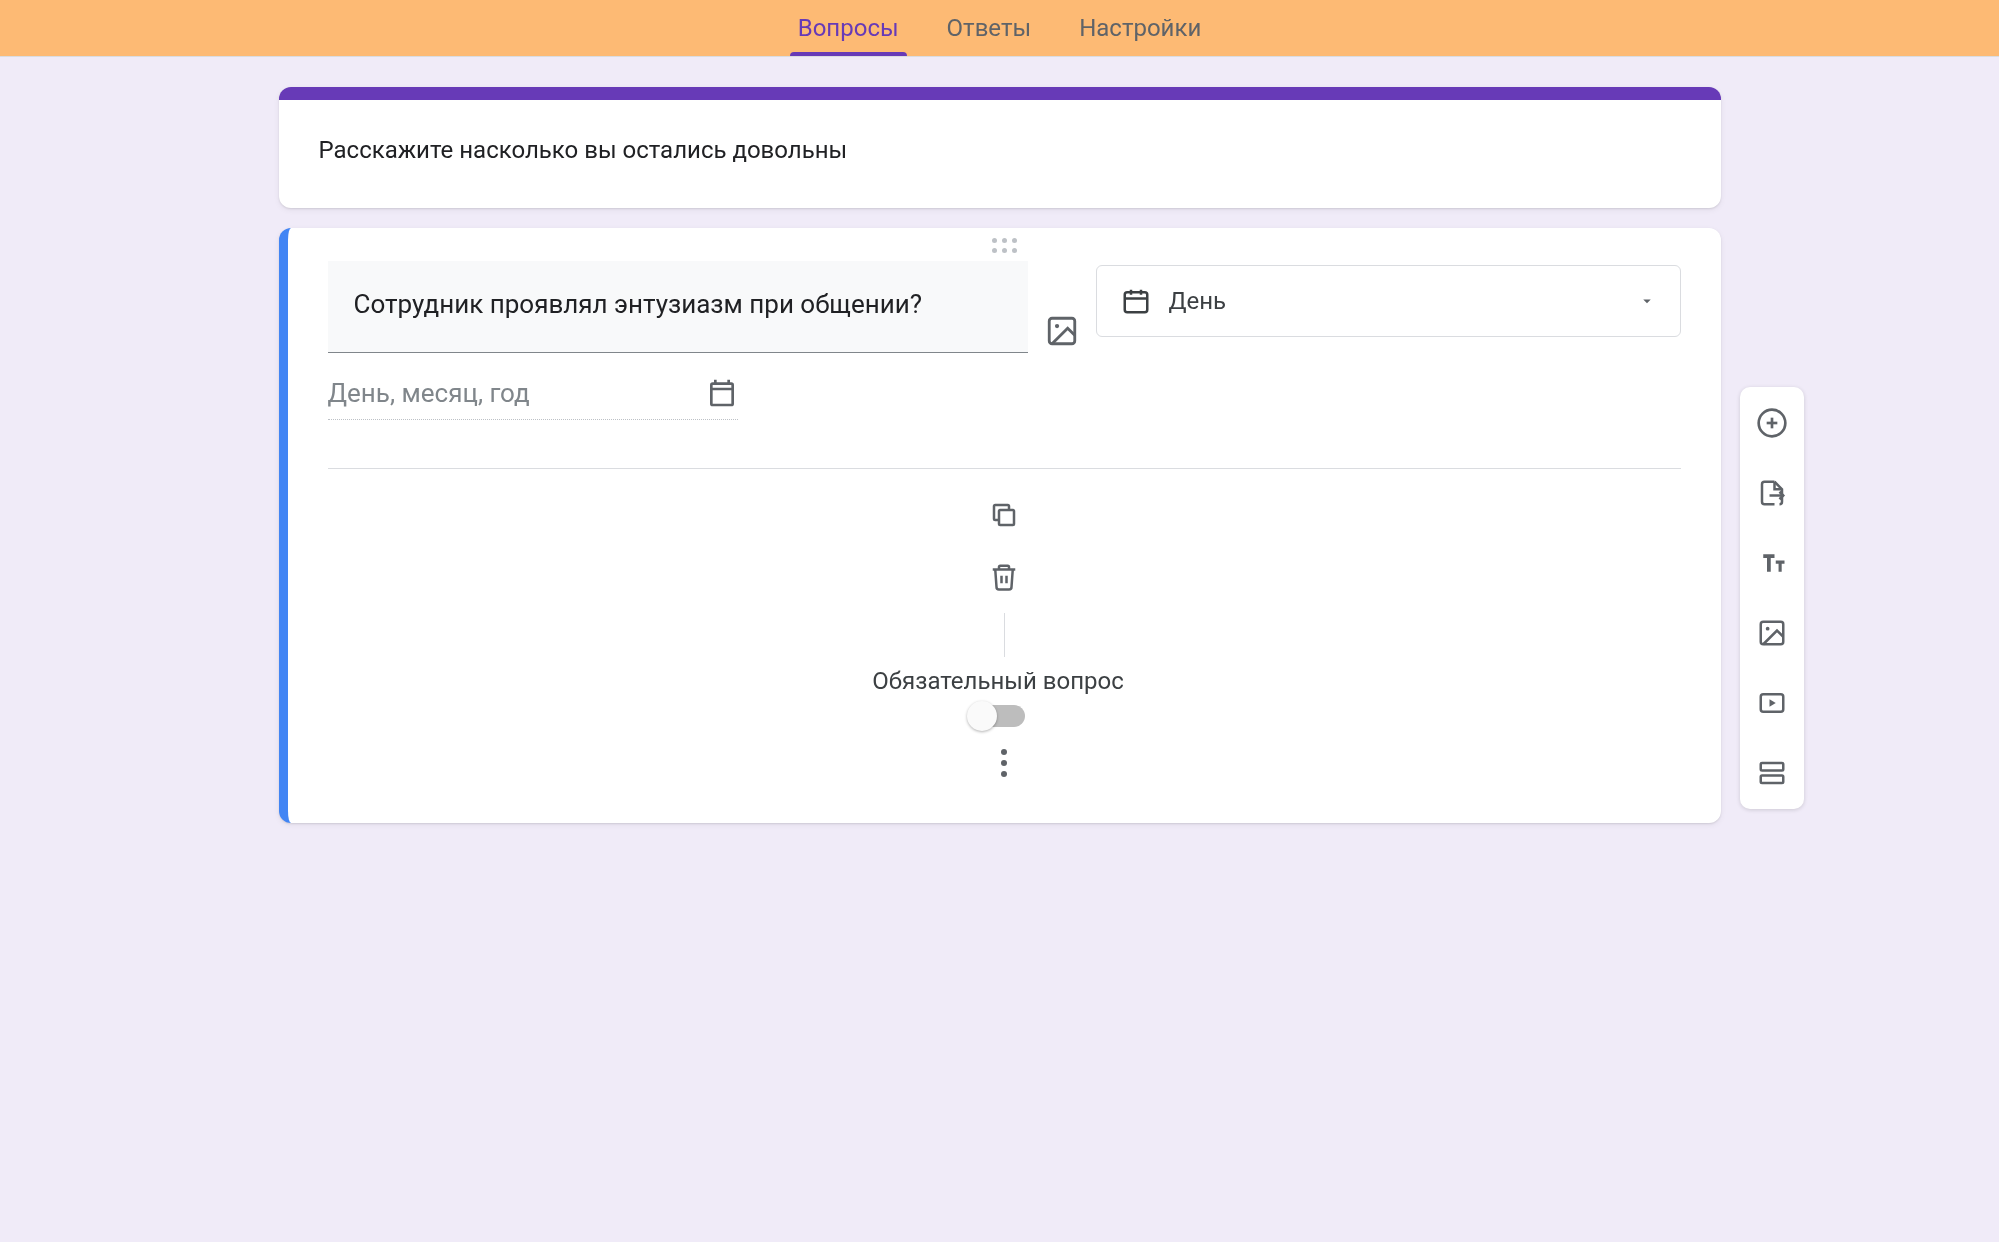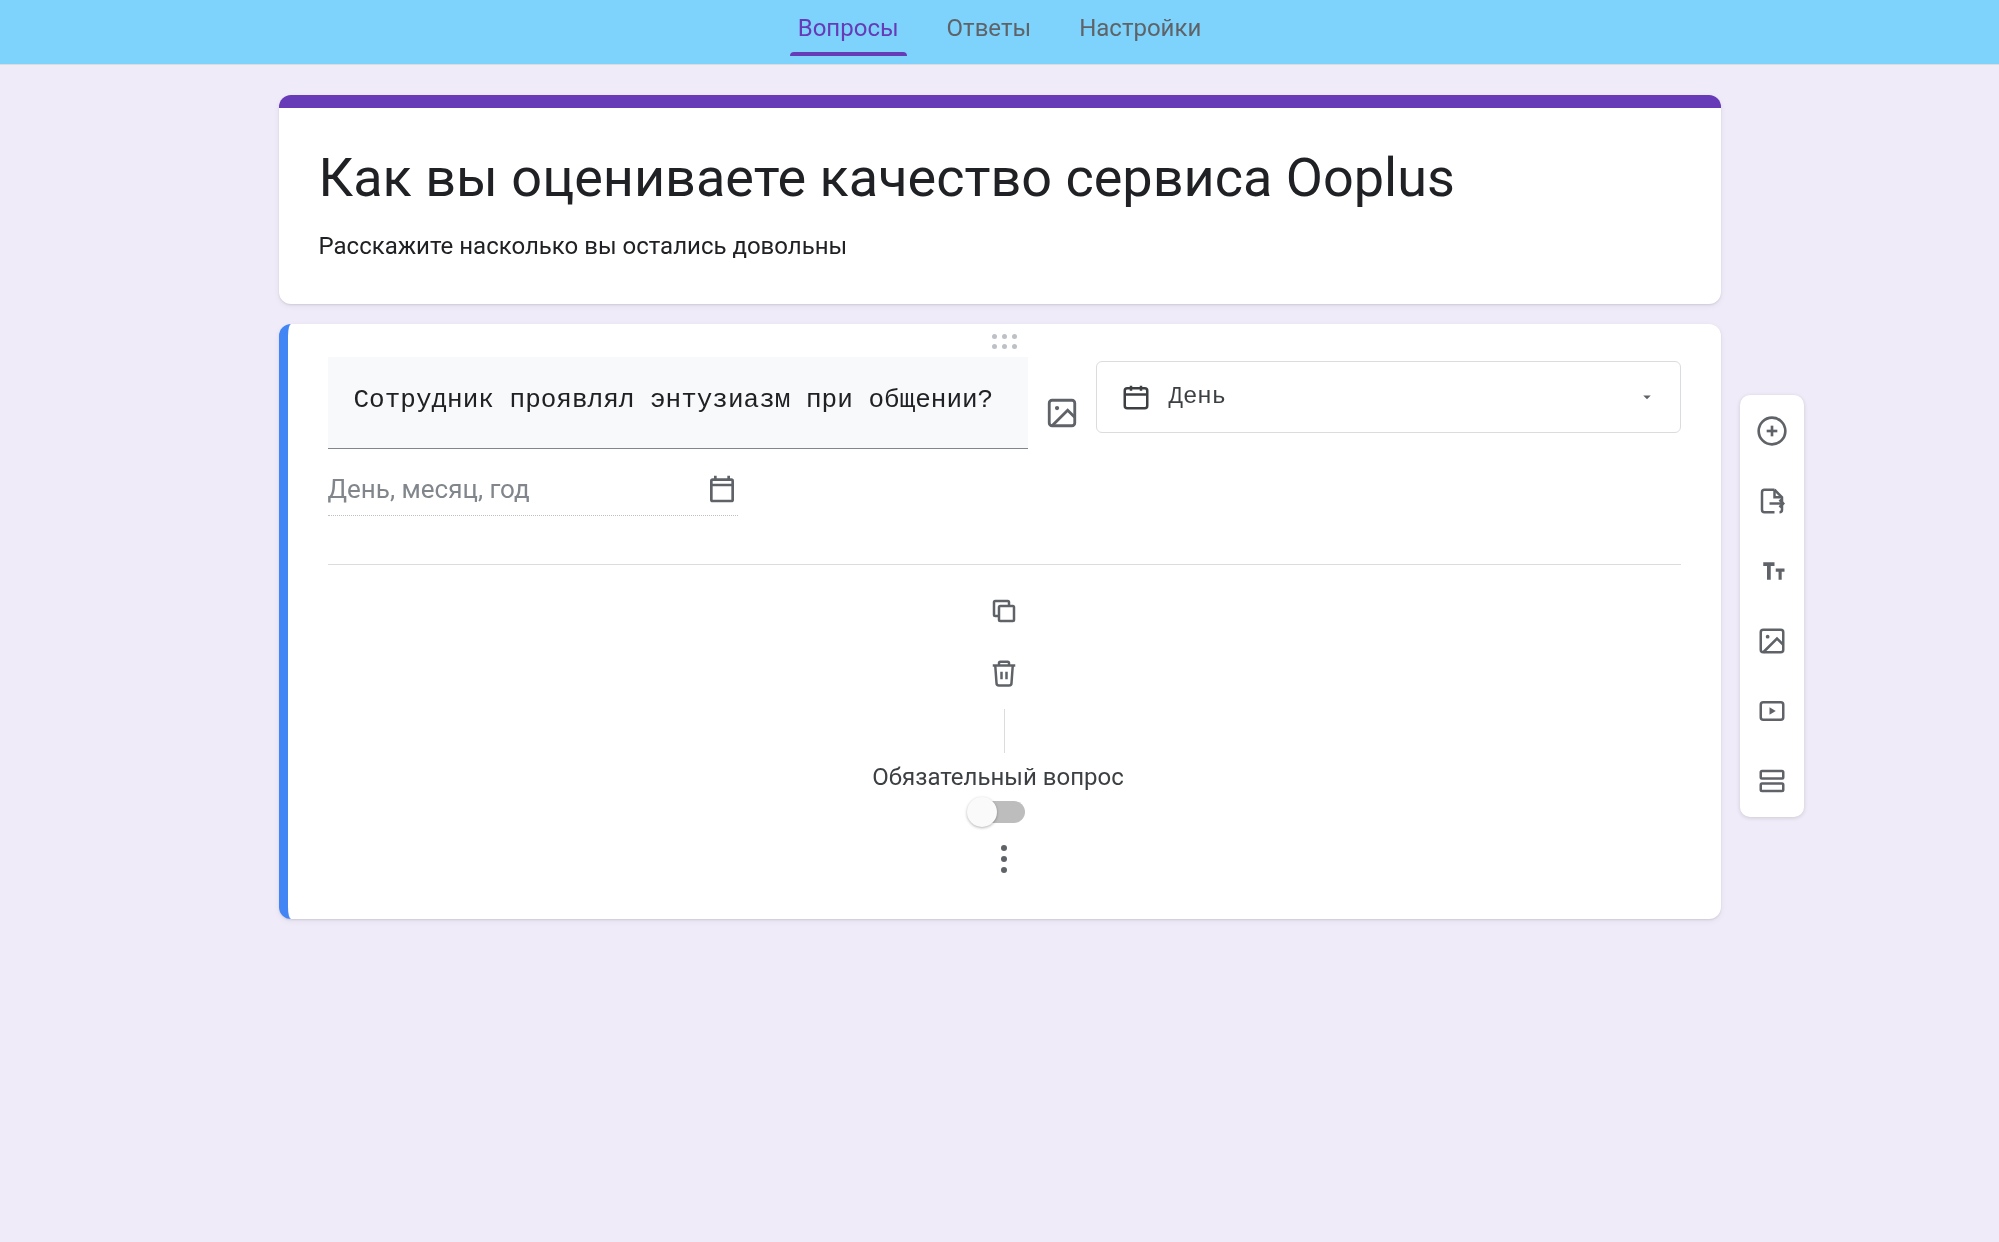--- a/index.html
+++ b/index.html
@@ -4,26 +4,26 @@
   <style>
     * { box-sizing: border-box; margin: 0; padding: 0; }
     body {
       font-family: 'Google Sans', Roboto, Arial, sans-serif;
       background: #f0ebf8;
       width: 1999px;
       height: 1242px;
       overflow: hidden;
     }
     .top-tabs {
-      background: #7dd3fc;
+      background: #fdba74;
       border-bottom: 1px solid #dadce0;
       display: flex;
       justify-content: center;
       gap: 48px;
-      padding: 14px 0 8px;
+      padding: 14px 0 0;
     }
     .tab {
       font-size: 24px;
       color: #5f6368;
       padding-bottom: 14px;
       cursor: pointer;
       position: relative;
     }
     .tab.active {
       color: #673ab7;
@@ -83,24 +83,23 @@
       display: grid;
       grid-template-columns: repeat(3, 5px);
       grid-template-rows: repeat(2, 5px);
       gap: 5px;
     }
     .drag-dots span {
       width: 5px; height: 5px; background: #bdc1c6; border-radius: 50%;
     }
     .question-row {
       display: flex;
-      align-items: center;
+      align-items: flex-end;
       gap: 12px;
       margin-bottom: 24px;
-      font-family: Liberation Mono, monospace;
     }
     .question-input-wrap {
       flex: 0 0 700px;
       background: #f8f9fa;
       padding: 24px 26px 28px;
       border-bottom: 1px solid #80868b;
     }
     .question-input {
       font-size: 26px;
       color: #202124;
@@ -229,21 +228,20 @@
 <div class="top-tabs">
   <div class="tab active">Вопросы</div>
   <div class="tab">Ответы</div>
   <div class="tab">Настройки</div>
 </div>
 
 <div class="main-wrap">
   <div class="form-col">
 
     <div class="card header-card">
-      <div class="form-title">Как вы оцениваете качество сервиса Ooplus</div>
       <div class="form-desc">Расскажите насколько вы остались довольны</div>
     </div>
 
     <div class="card question-card">
       <div class="drag-handle">
         <div class="drag-dots">
           <span></span>
             <span></span>
             <span></span>
             <span></span>

